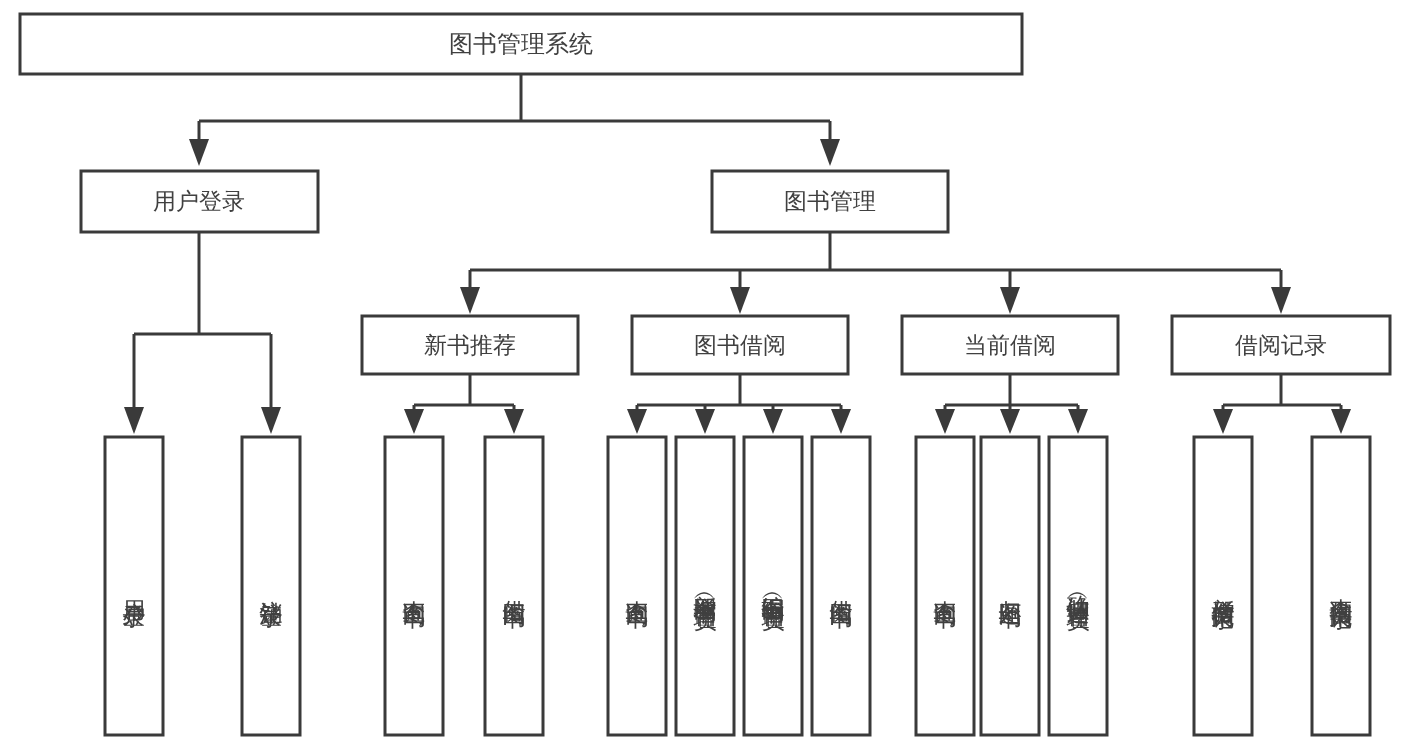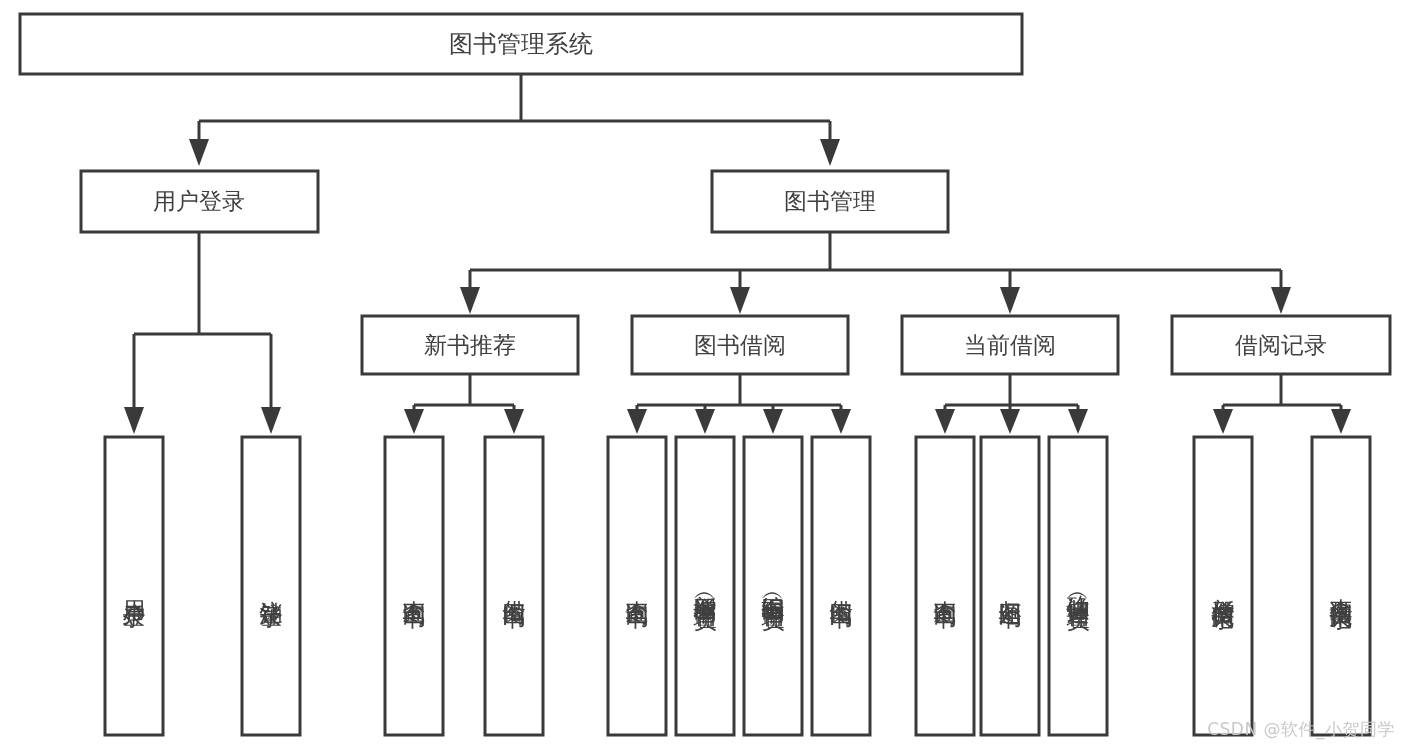--- a/index.html
+++ b/index.html
@@ -208,15 +208,14 @@
   <div class="leaf-label-wrap" style="left:744px;top:437px;width:58px;height:298px;">编辑图书（管理员）</div>
   <div class="leaf-label-wrap" style="left:812px;top:437px;width:58px;height:298px;">借阅图书</div>
 
   <div class="leaf-label-wrap" style="left:916px;top:437px;width:58px;height:298px;">查询图书</div>
   <div class="leaf-label-wrap" style="left:981px;top:437px;width:58px;height:298px;">归还图书</div>
   <div class="leaf-label-wrap" style="left:1049px;top:437px;width:58px;height:298px;">确认归还（管理员）</div>
 
   <div class="leaf-label-wrap" style="left:1194px;top:437px;width:58px;height:298px;">新增借阅记录</div>
   <div class="leaf-label-wrap" style="left:1312px;top:437px;width:58px;height:298px;">查询借阅记录</div>
 
-  <div class="watermark">CSDN @软件_小贺同学</div>
 
 </div>
 
 </body></html>

